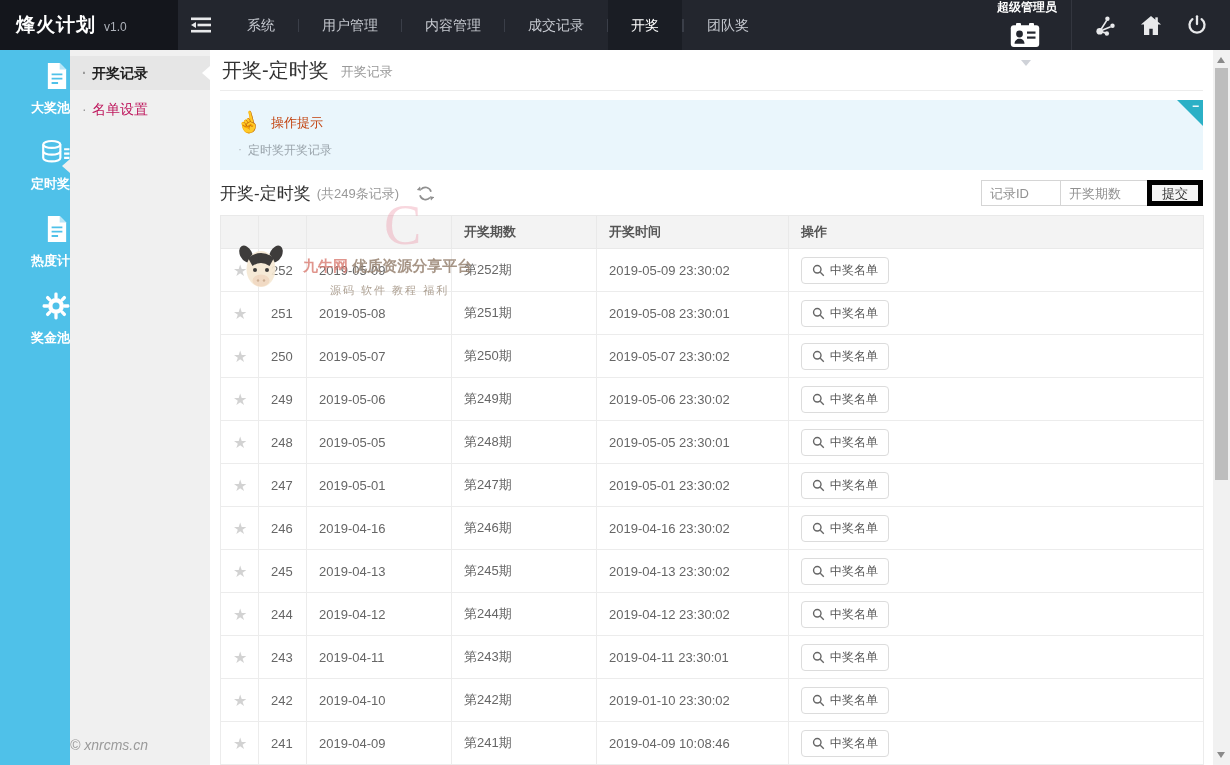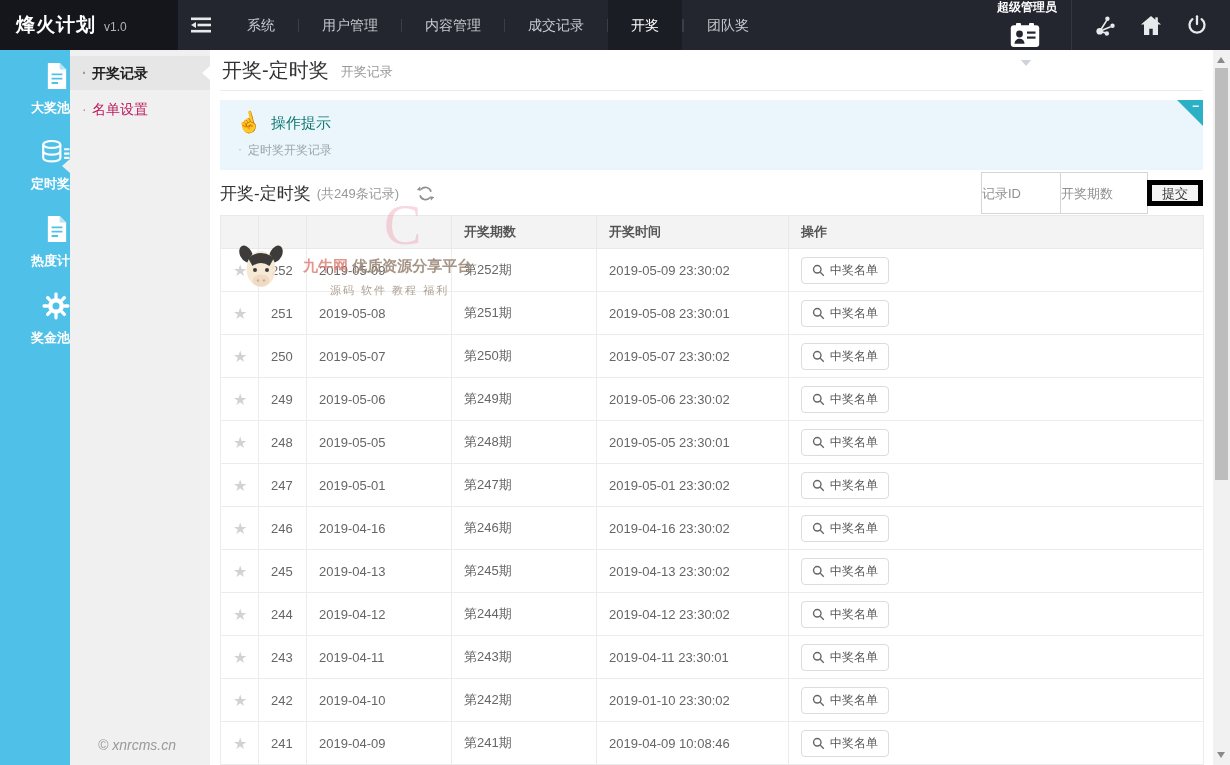--- a/index.html
+++ b/index.html
@@ -31,43 +31,43 @@
   .side-label { font-size:13px; font-weight:bold; }
   .side-arrow { position:absolute; right:0; top:42%; width:0; height:0; border-top:7px solid transparent; border-bottom:7px solid transparent; border-right:8px solid #f0f0f0; }
 
   
   #submenu { position:absolute; top:50px; left:70px; width:140px; height:715px; background:#f0f0f0; z-index:14; }
   .sub-item { position:relative; height:34px; line-height:34px; font-size:14px; color:#be185d; padding-left:22px; cursor:pointer; }
   .sub-item::before { content:"·"; position:absolute; left:12px; color:#999; }
   .sub-item.active { background:#e6e6e6; color:#222; font-weight:bold; }
   .sub-item.active .sub-arrow { position:absolute; right:0; top:10px; width:0; height:0; border-top:7px solid transparent; border-bottom:7px solid transparent; border-right:8px solid #ffffff; }
   .sub-item + .sub-item { margin-top:2px; }
-  .submenu-footer { position:absolute; bottom:12px; left:28px; font-size:14px; font-style:italic; color:#9a9a9a; }
+  .submenu-footer { position:absolute; bottom:12px; left:0; font-size:14px; font-style:italic; color:#9a9a9a; }
 
   
   #content { position:absolute; top:50px; left:210px; width:1003px; height:715px; background:#fff; padding:0 10px; overflow:hidden; }
   .page-header { height:41px; display:flex; align-items:center; gap:12px; border-bottom:1px solid #ececec; padding-left:2px; }
   .page-title { font-size:20px; color:#333; }
   .page-subtitle { font-size:13px; color:#999; margin-top:4px; }
 
   .tipbox { position:relative; margin-top:9px; height:70px; background:#eaf6fc; padding:13px 0 0 16px; }
   .tip-title-row { display:flex; align-items:center; gap:10px; }
   .hand-icon { font-size:20px; color:#e4717a; transform:rotate(-14deg); line-height:1; }
-  .tip-title { font-size:15px; color:#0f766e; }
+  .tip-title { font-size:13px; color:#c2410c; }
   .tip-item { margin-top:9px; font-size:12px; color:#9aa4ab; padding-left:12px; position:relative; }
   .tip-item::before { content:"·"; position:absolute; left:2px; color:#b0b8be; }
   .tip-corner { position:absolute; top:0; right:0; width:26px; height:26px; background:#2bb0c6; clip-path:polygon(0 0,100% 0,100% 100%); cursor:pointer; }
   .tip-corner span { position:absolute; top:-1px; right:4px; color:#fff; font-size:12px; font-weight:bold; }
 
   .section-row { margin-top:8px; height:30px; display:flex; align-items:center; }
   .section-title { font-size:17px; color:#333; }
   .section-count { font-size:13px; color:#999; margin-left:6px; margin-top:2px; }
   .refresh-btn { margin-left:18px; cursor:pointer; display:flex; align-items:center; }
   .search-group { margin-left:auto; display:flex; align-items:center; }
-  .search-group input { width:80px; height:42px; border:1px solid #d5d5d5; padding:0 0; font-size:13px; color:#333; outline:none; margin-right:-1px; background:#fff; }
+  .search-group input { width:80px; height:26px; border:1px solid #d5d5d5; padding:0 8px; font-size:13px; color:#333; outline:none; margin-right:-1px; background:#fff; }
   .search-group input::placeholder { color:#919191; }
   .search-group input.issue { width:88px; }
   .submit-btn { height:26px; padding:0 10px; border:5px solid #000000; background:#f4f4f4; font-size:13px; color:#333; cursor:pointer; }
 
   
   table.records { margin-top:7px; width:983px; border-collapse:collapse; table-layout:fixed; }
   table.records th { background:#f3f3f3; height:33px; font-size:13px; color:#555; text-align:left; padding:0 12px; font-weight:bold; border:1px solid #e9e9e9; }
   table.records td { height:43px; font-size:13px; color:#666; padding:0 12px; border:1px solid #ececec; background:#fff; }
   td.star-cell, th.star-cell { padding:0; text-align:center; }
   .star { font-size:16px; color:#d2d2d2; cursor:pointer; }

